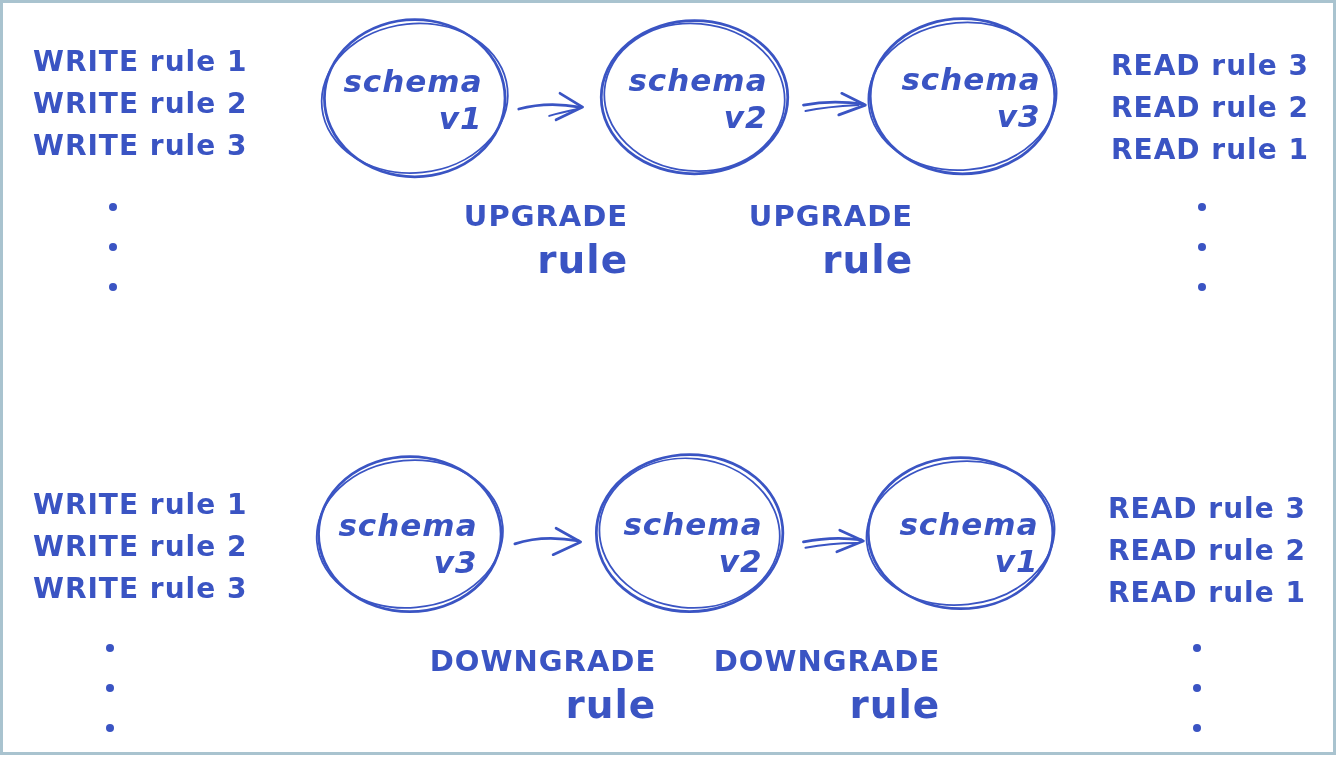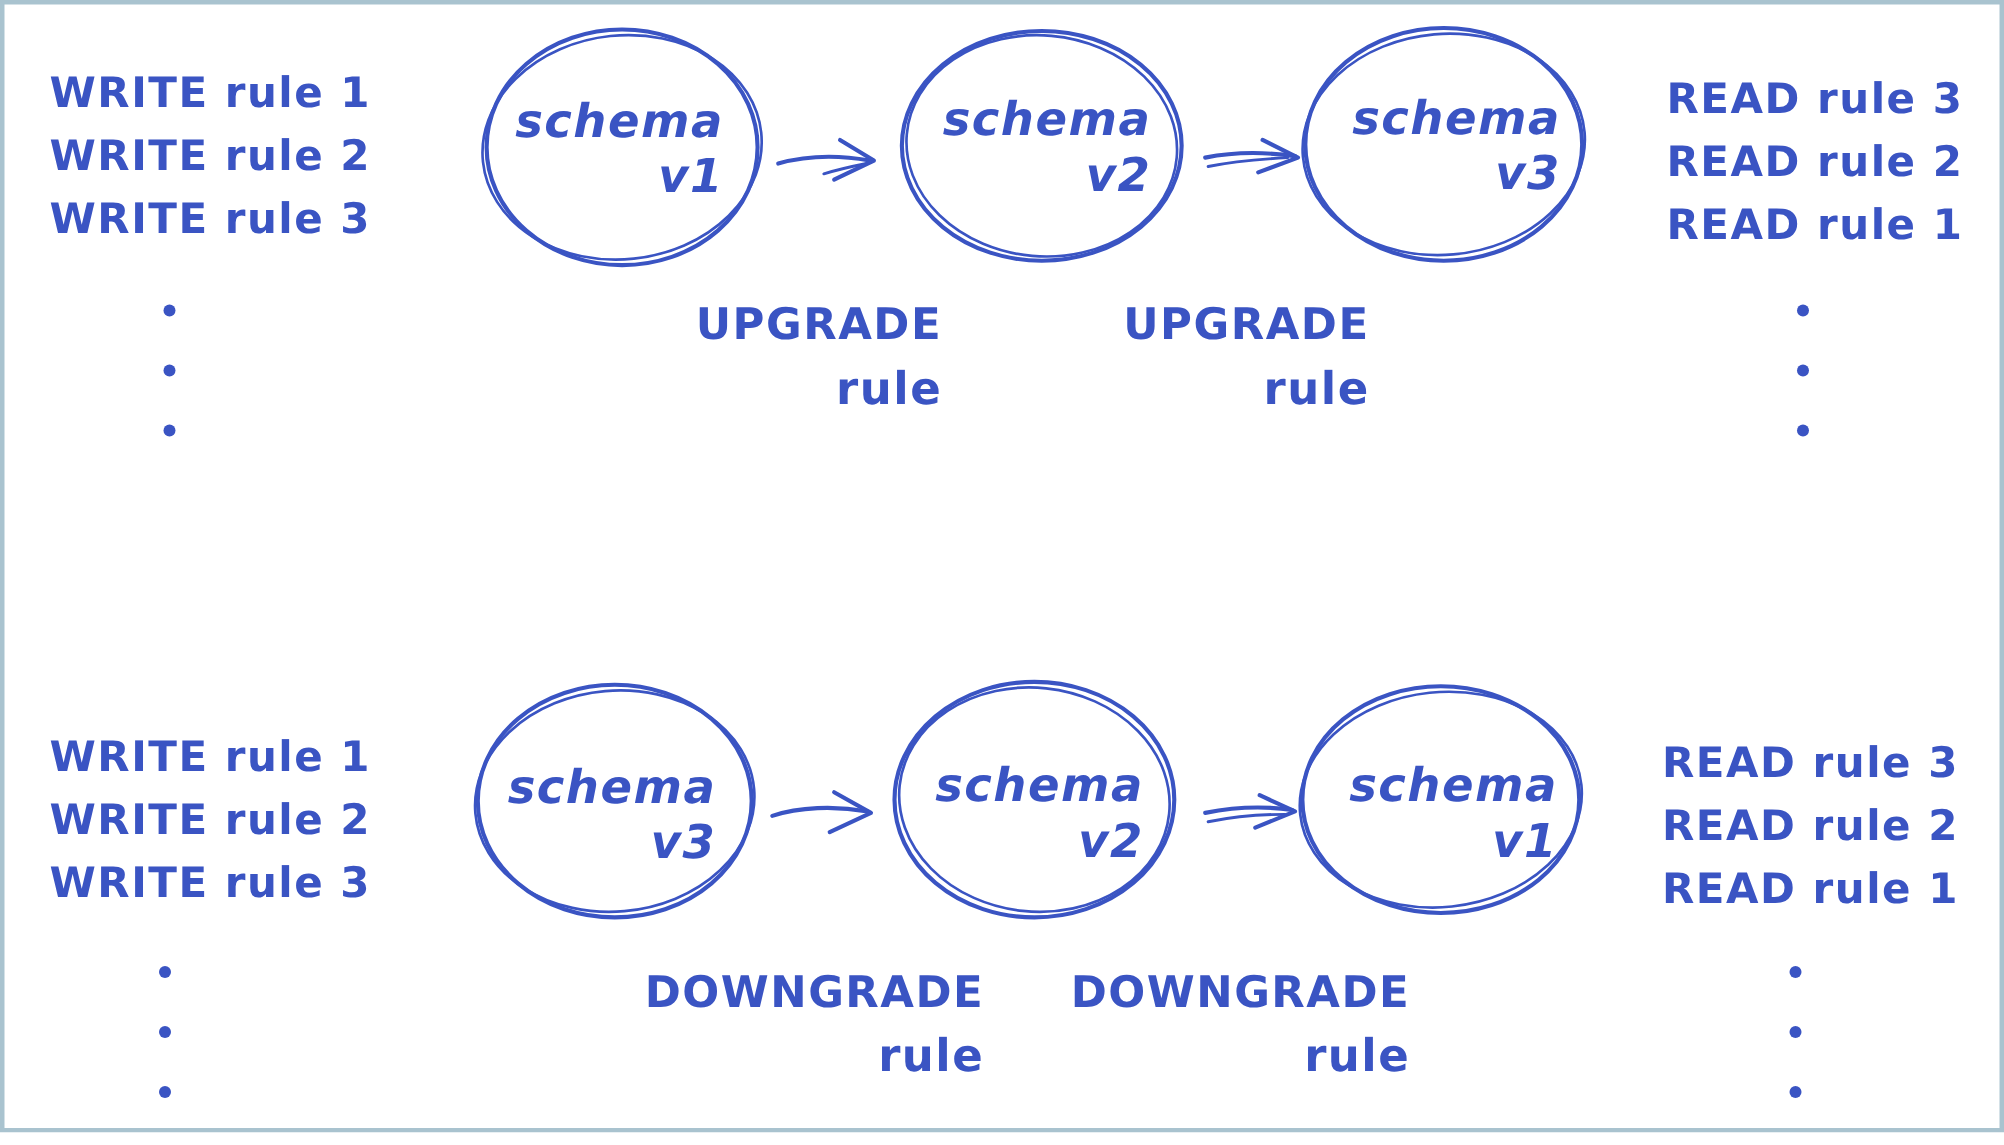--- a/index.html
+++ b/index.html
@@ -29,21 +29,21 @@
     white-space:nowrap;
     font-style:italic;
   }
   .edge-label{
     position:absolute;
     transform:translateX(-50%);
     text-align:right;
     font-size:29px;line-height:44px;
     white-space:nowrap;
   }
-  .edge-label .sub{font-size:30px;}
+  .edge-label .sub{font-size:39px;}
   .dots{position:absolute;display:flex;flex-direction:column;gap:32px;}
   .dot{width:8px;height:8px;border-radius:50%;background:#3a54c3;}
 </style>
 </head>
 <body>
 
 <div class="canvas">
 
   <svg class="ink-layer" viewBox="0 0 1336 763" fill="none" stroke="#3a54c3" stroke-linecap="round" stroke-linejoin="round">
 

